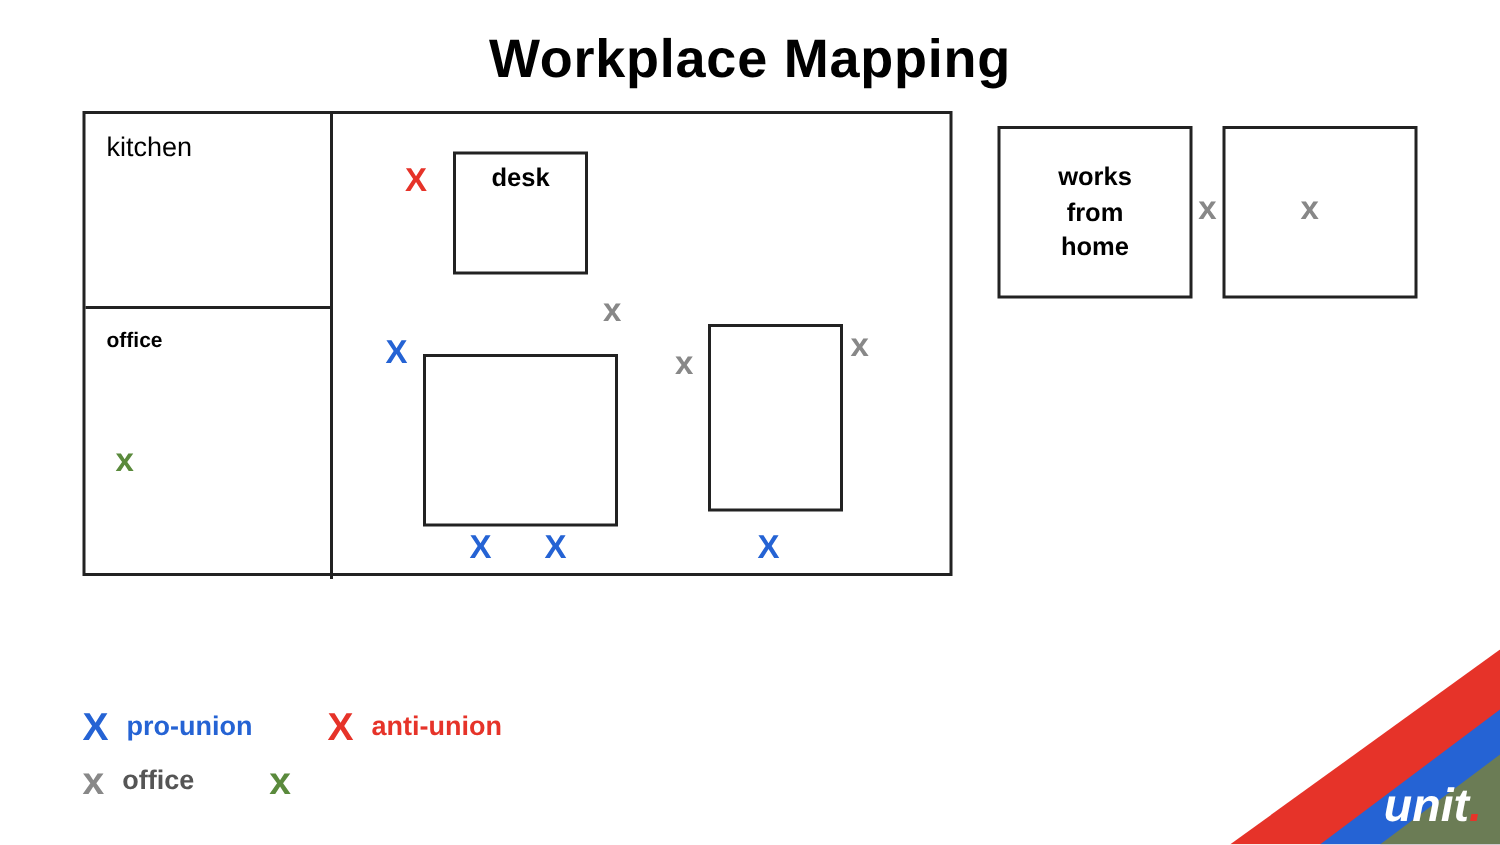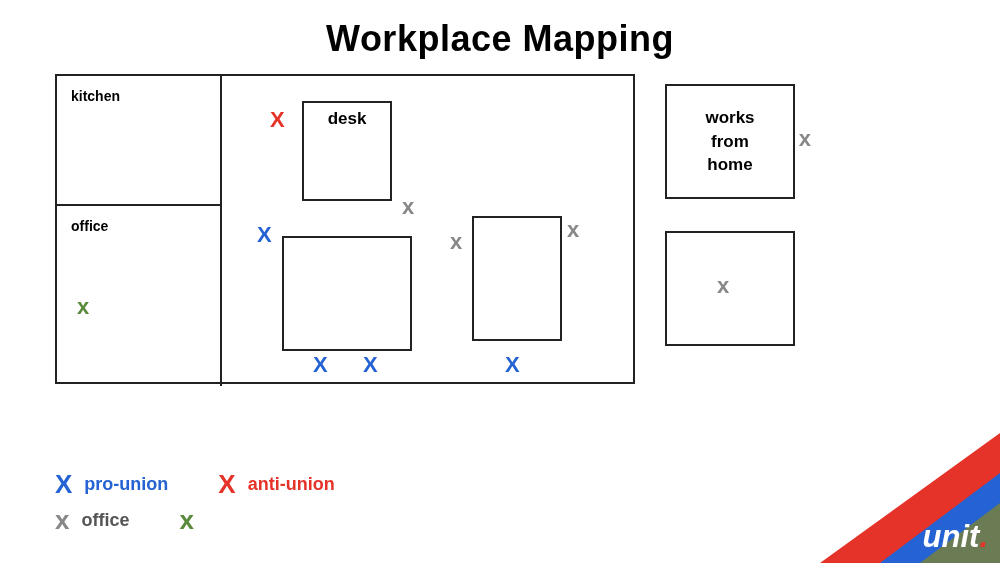--- a/index.html
+++ b/index.html
@@ -43,22 +43,22 @@
     .kitchen-section {
       position: absolute;
       top: 0;
       left: 0;
       width: 165px;
       height: 130px;
       border-right: 2px solid #222;
       border-bottom: 2px solid #222;
     }
     .kitchen-label {
-      font-size: 14px;
-      font-weight: 700;
+      font-size: 18px;
+      font-weight: 400;
       padding: 12px 0 0 14px;
     }
 
     
     .office-section {
       position: absolute;
       top: 130px;
       left: 0;
       width: 165px;
       height: 180px;
@@ -69,21 +69,21 @@
       font-weight: 600;
       padding: 12px 0 0 14px;
     }
 
     
     .desk-box {
       position: absolute;
       top: 25px;
       left: 245px;
       width: 90px;
-      height: 100px;
+      height: 82px;
       border: 2px solid #222;
       display: flex;
       align-items: flex-start;
       justify-content: center;
       padding-top: 6px;
       font-size: 17px;
       font-weight: 700;
     }
 
     
@@ -114,22 +114,22 @@
       line-height: 1;
     }
     .x-red { color: #e63329; }
     .x-blue { color: #2563d4; }
     .x-gray { color: #888888; }
     .x-green { color: #5a8a3c; }
 
     
     .side-boxes {
       display: flex;
-      flex-direction: column;
-      gap: 32px;
+      flex-direction: row;
+      gap: 20px;
       padding-top: 10px;
     }
     .side-box {
       border: 2px solid #222;
       width: 130px;
       height: 115px;
       position: relative;
       display: flex;
       align-items: center;
       justify-content: center;

